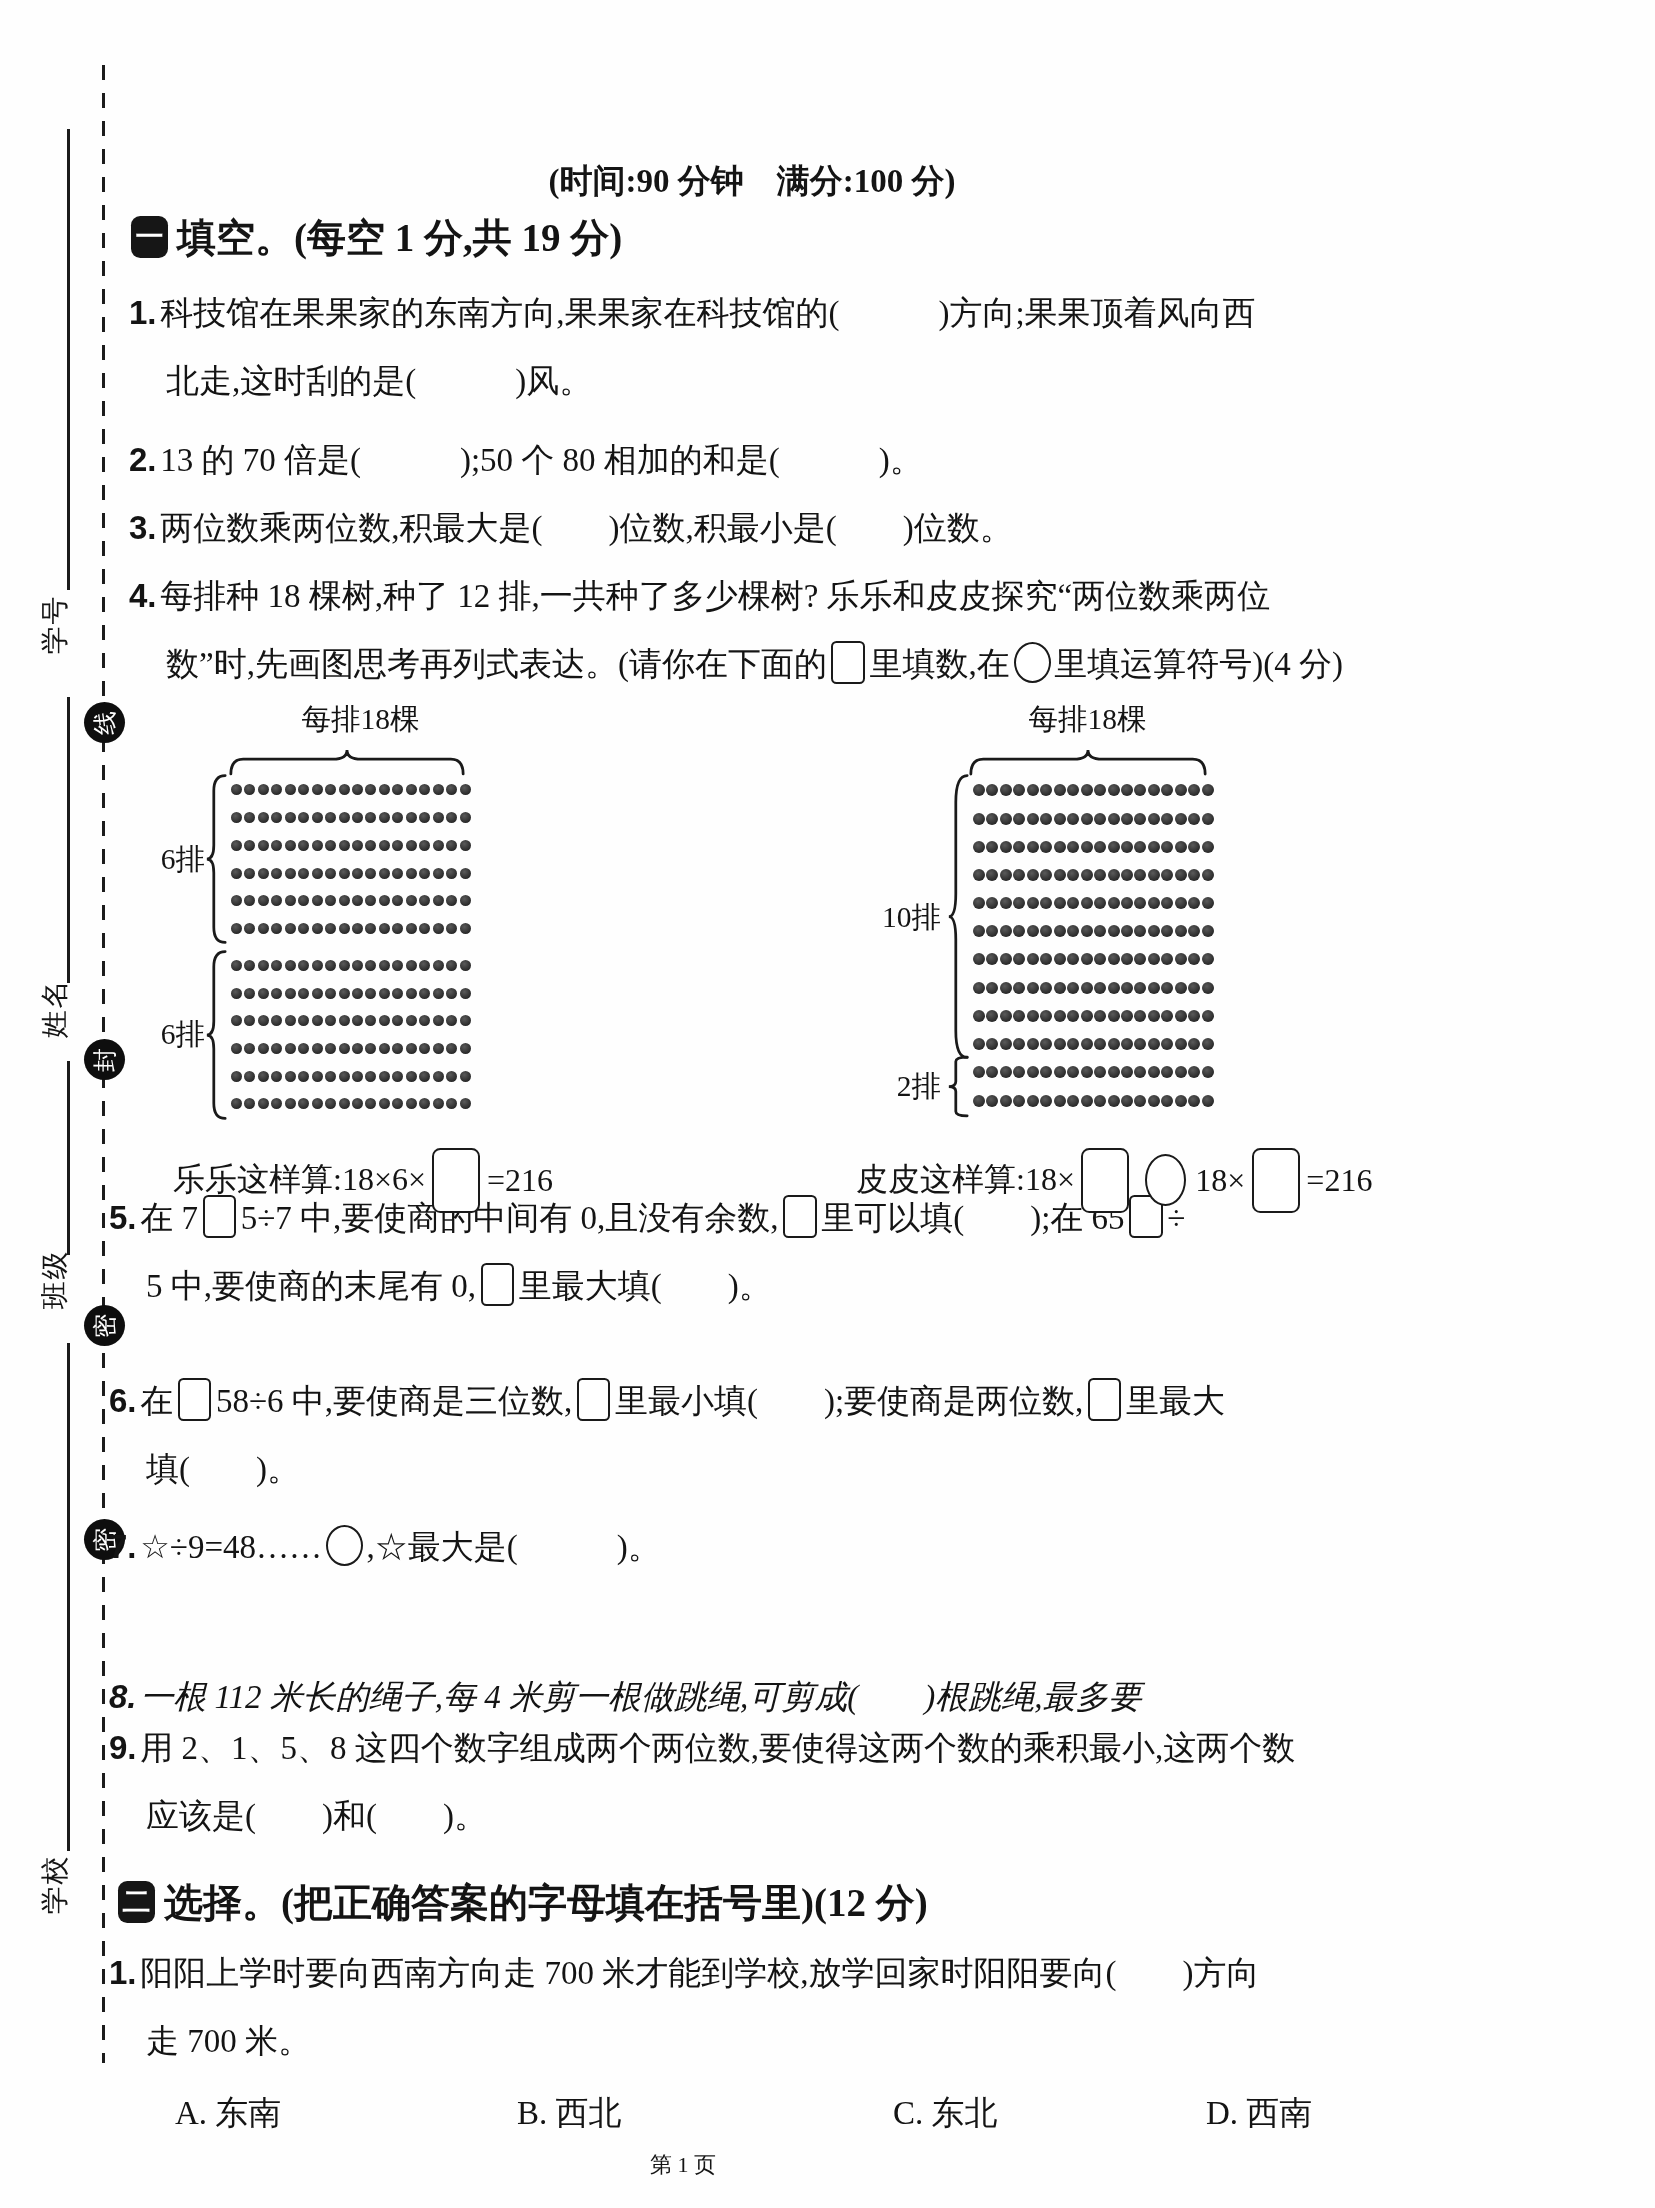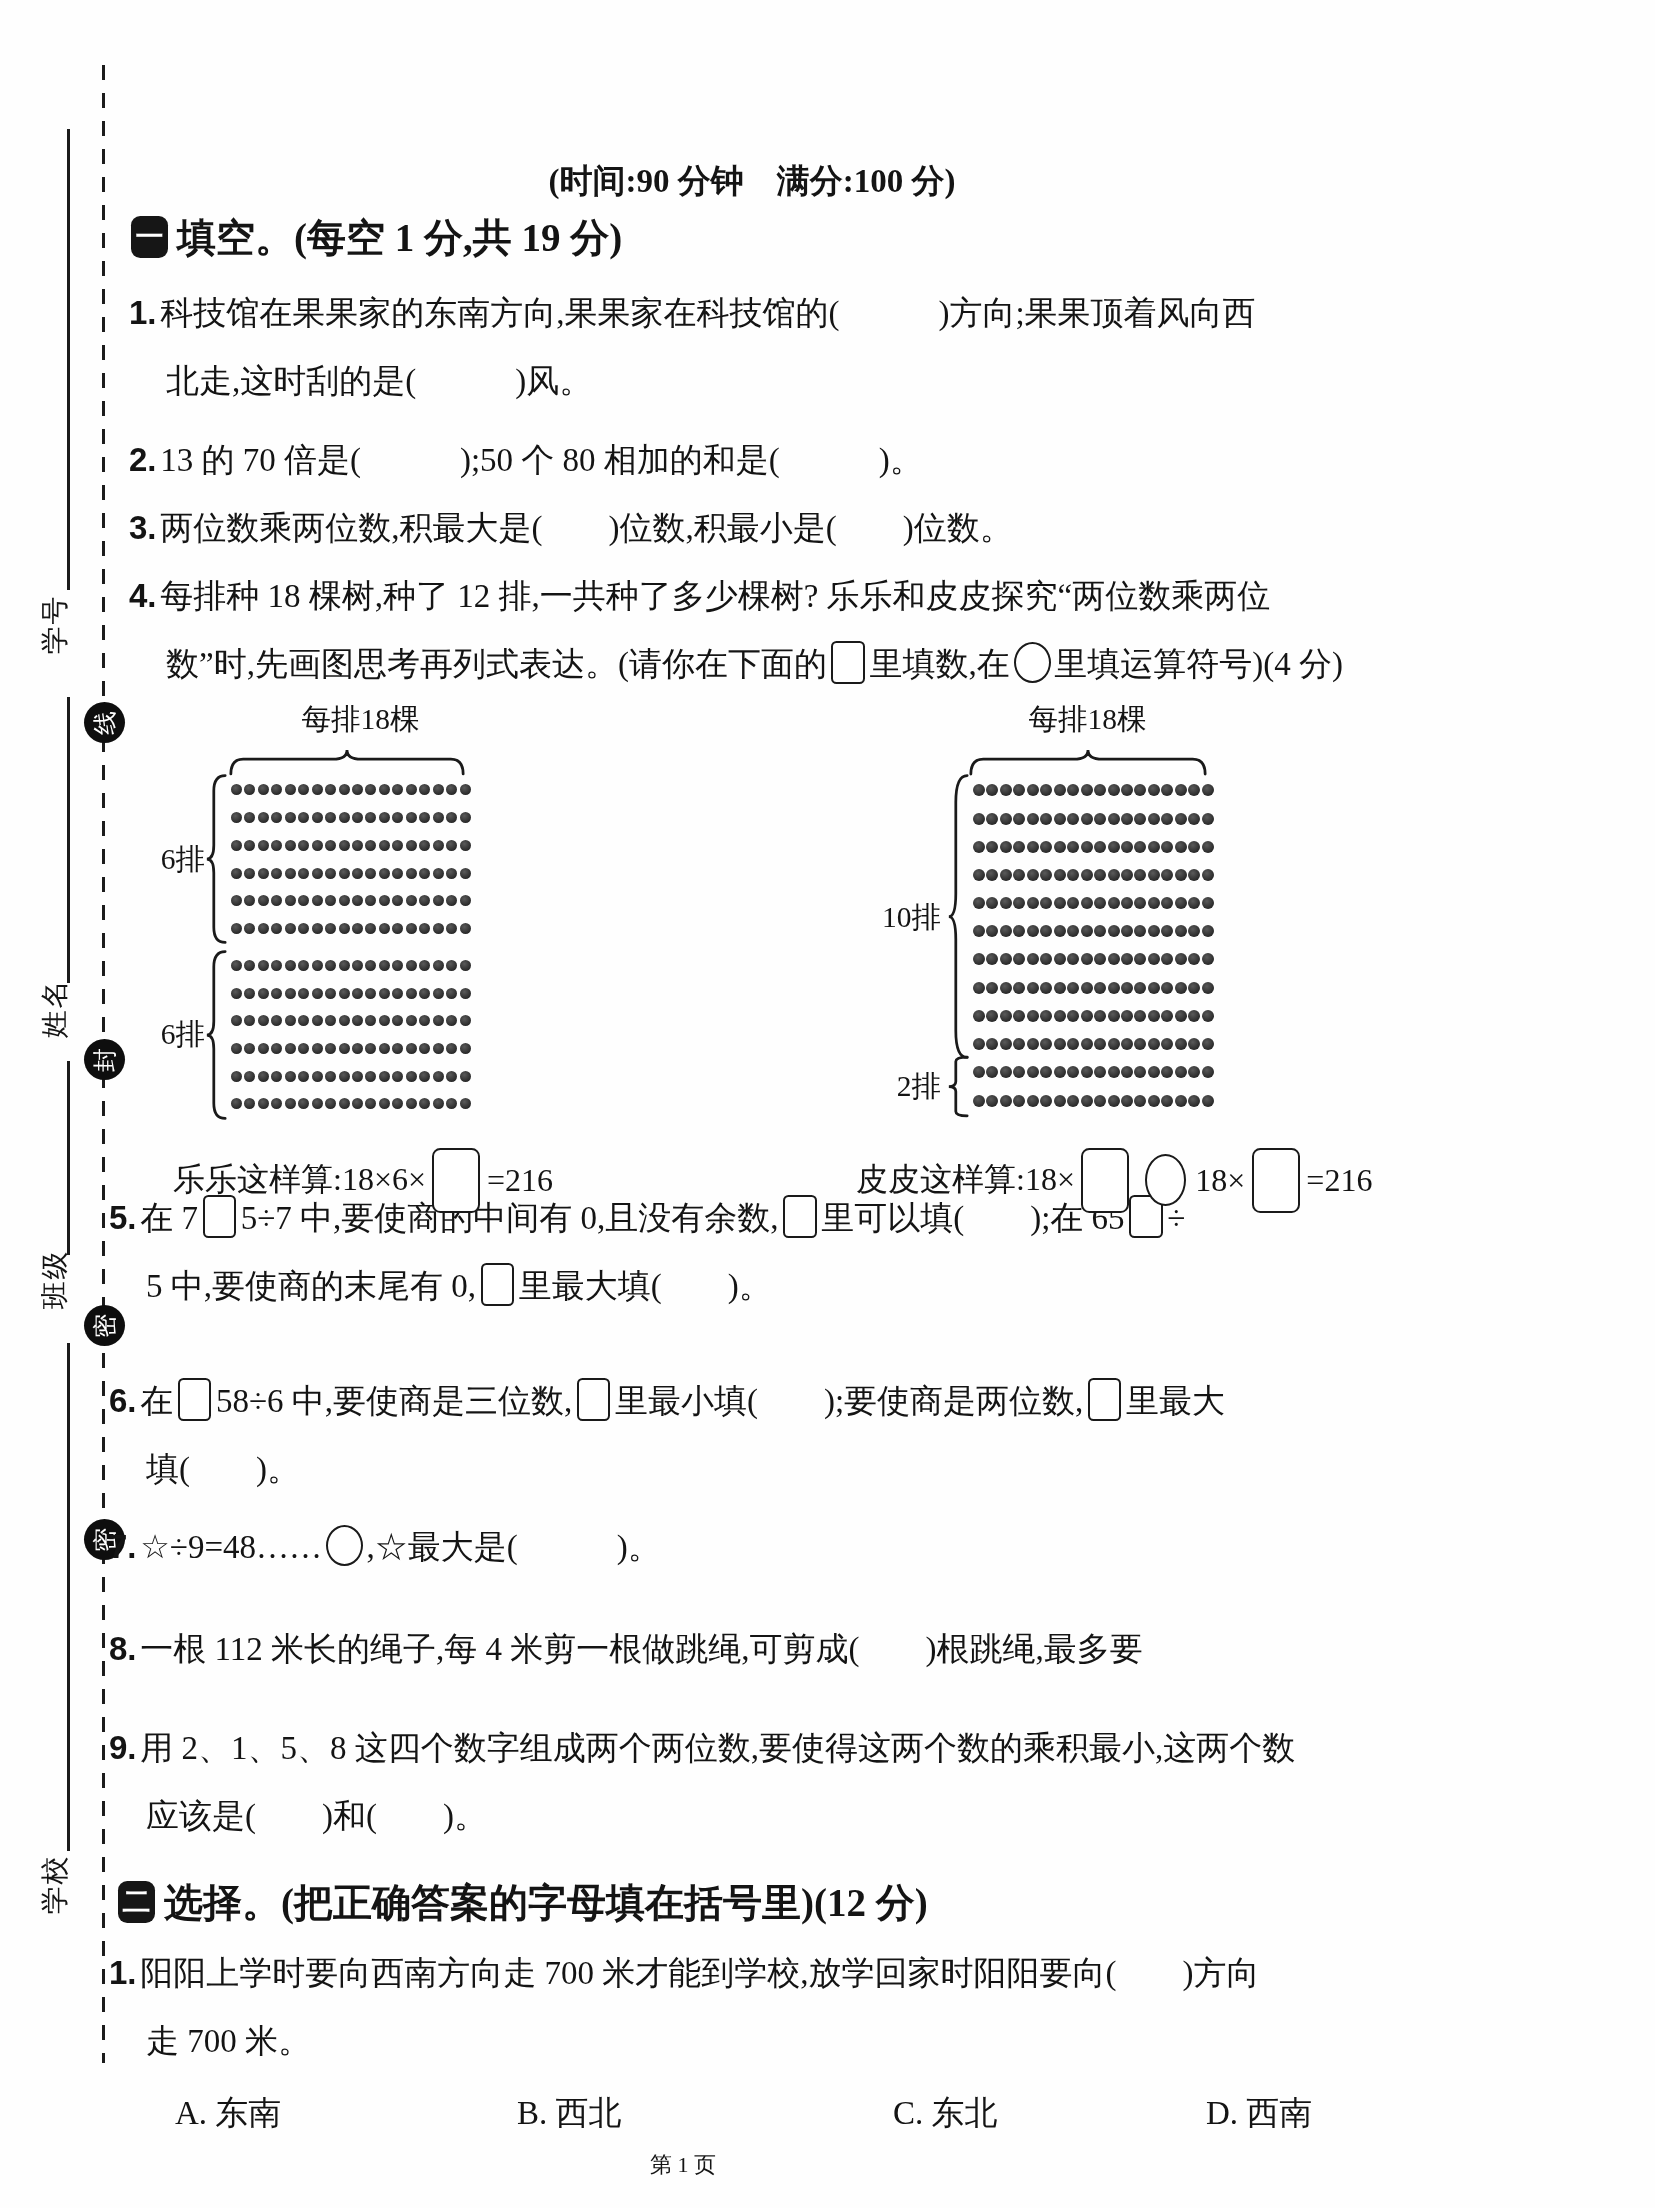--- a/index.html
+++ b/index.html
@@ -95,21 +95,21 @@
         <div class="ql"><span class="qnum">5.</span><span class="seg">在 7</span><span class="ibox"></span><span class="seg">5÷7 中,要使商的中间有 0,且没有余数,</span><span class="ibox"></span><span class="seg">里可以填(　　);在 65</span><span class="ibox"></span><span class="seg">÷</span></div>
         <div class="ql cont"><span class="seg">5 中,要使商的末尾有 0,</span><span class="ibox"></span><span class="seg">里最大填(　　)。</span></div>
       </div>
       <div class="qblock" style="top: 1366px; left: 109px;">
         <div class="ql"><span class="qnum">6.</span><span class="seg">在</span><span class="ibox"></span><span class="seg">58÷6 中,要使商是三位数,</span><span class="ibox"></span><span class="seg">里最小填(　　);要使商是两位数,</span><span class="ibox"></span><span class="seg">里最大</span></div>
         <div class="ql cont"><span class="seg">填(　　)。</span></div>
       </div>
       <div class="qblock" style="top: 1512px; left: 109px;">
         <div class="ql"><span class="qnum">7.</span><span class="seg">☆÷9=48……</span><span class="icirc"></span><span class="seg">,☆最大是(　　　)。</span></div>
       </div>
-      <div class="qblock" style="top: 1614px; left: 109px;">
+      <div class="qblock" style="top: 1662px; left: 109px; font-style: italic;">
         <div class="ql"><span class="qnum">8.</span><span class="seg">一根 112 米长的绳子,每 4 米剪一根做跳绳,可剪成(　　)根跳绳,最多要</span></div>
       </div>
       <div class="qblock" style="top: 1713px; left: 109px;">
         <div class="ql"><span class="qnum">9.</span><span class="seg">用 2、1、5、8 这四个数字组成两个两位数,要使得这两个数的乘积最小,这两个数</span></div>
         <div class="ql cont"><span class="seg">应该是(　　)和(　　)。</span></div>
       </div>
     </div>
   <div id="diagram">
       <div class="dlabel" style="left: 222px; top: 701px;">每排18棵</div>
       <svg class="bracesvg" width="236" height="28" style="left: 229px; top: 748px;" viewBox="0 0 256 30">

